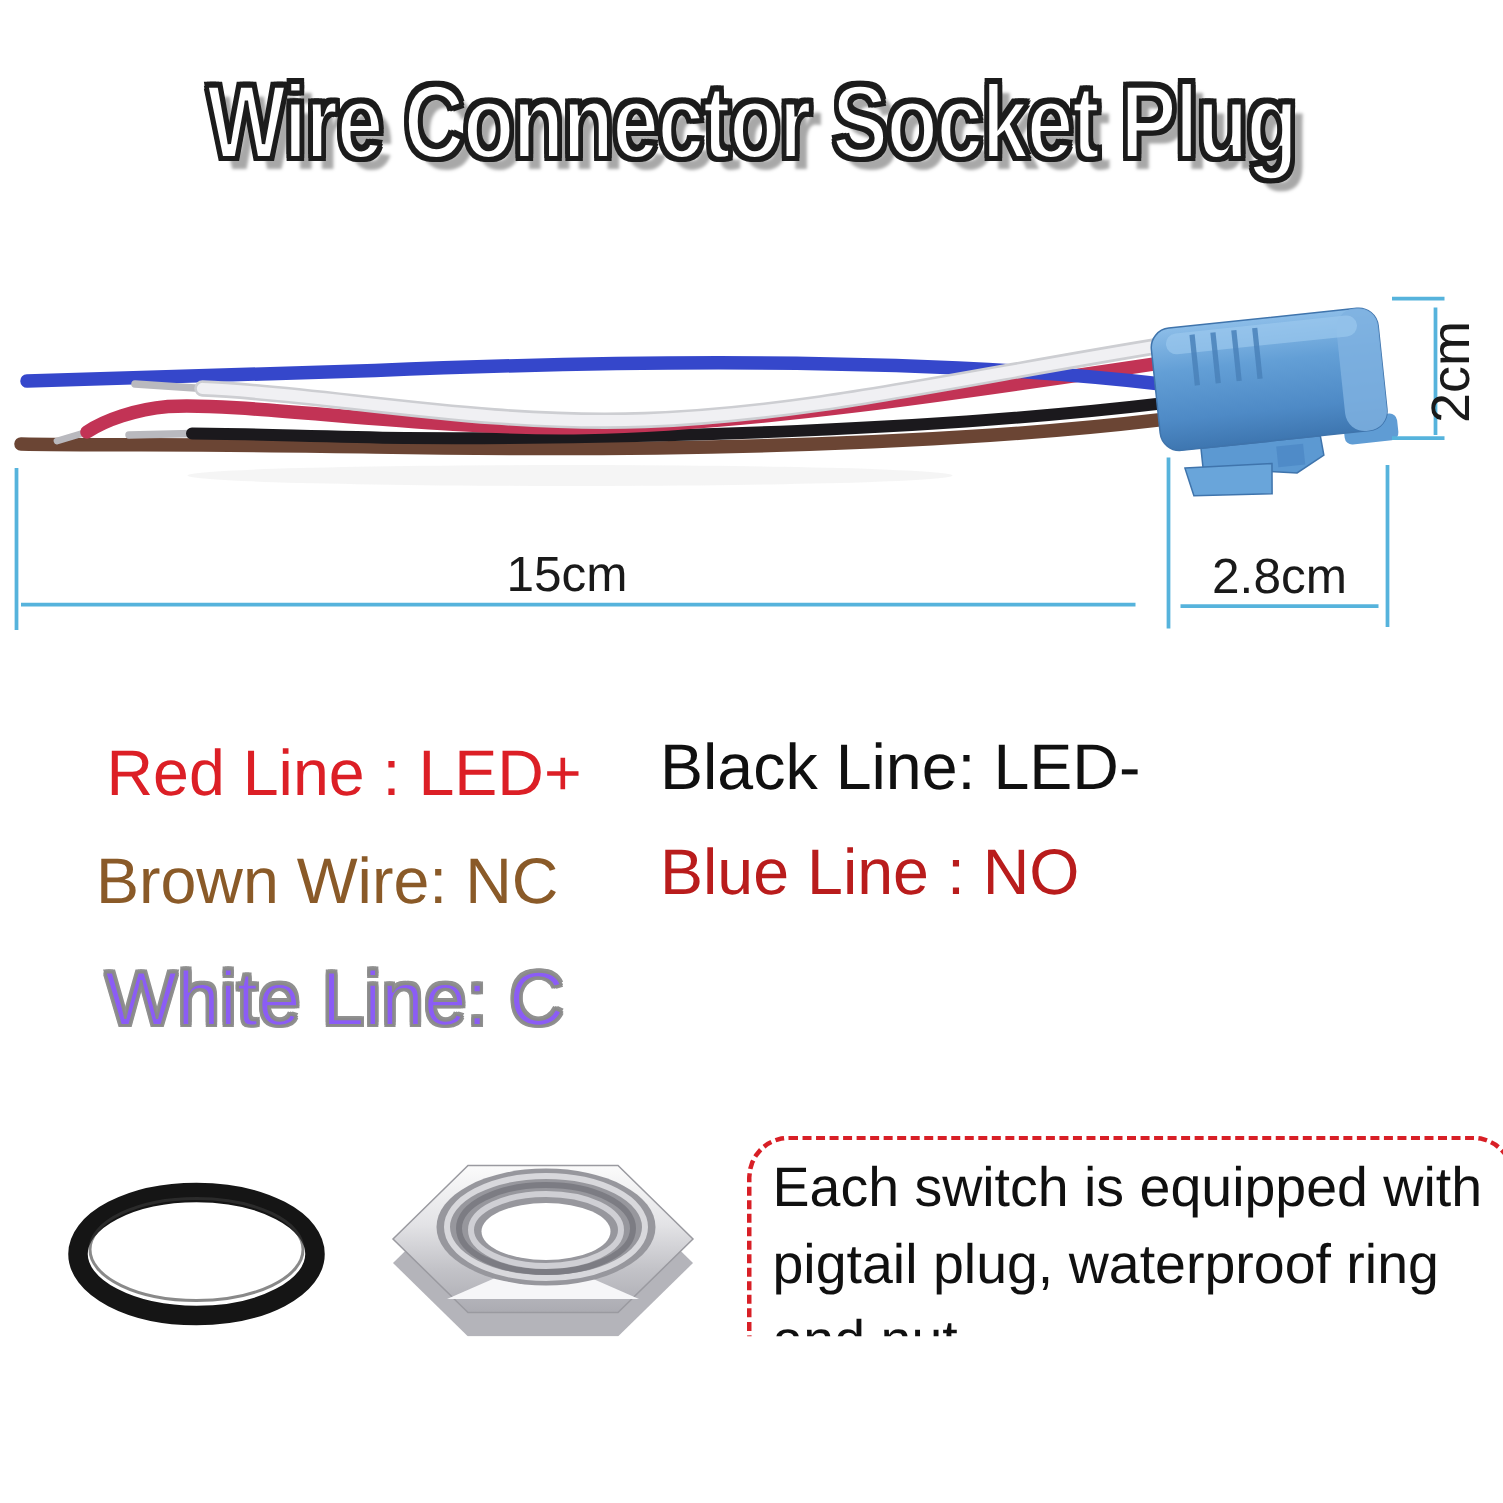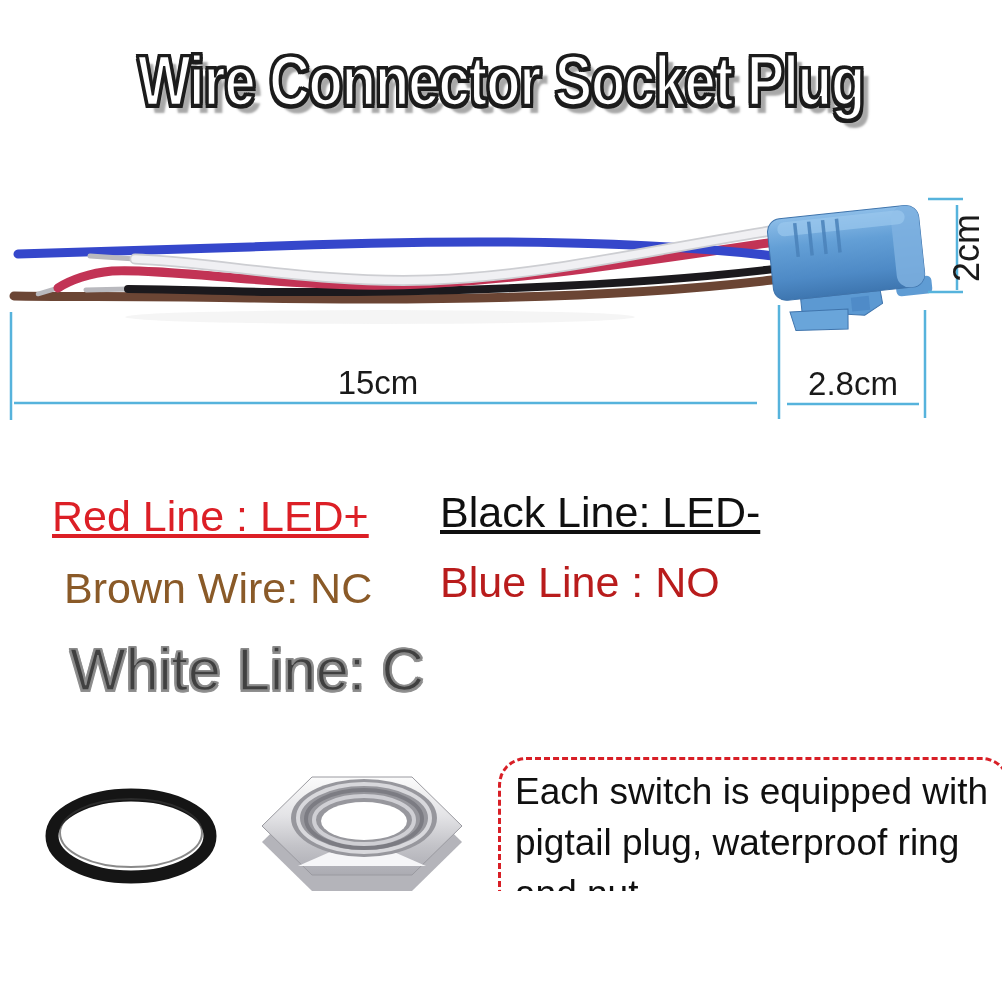--- a/index.html
+++ b/index.html
@@ -15,26 +15,26 @@
     text-shadow:
       -2px -2px 0 #1c1c1c, 2px -2px 0 #1c1c1c, -2px 2px 0 #1c1c1c, 2px 2px 0 #1c1c1c,
       -2px 0 0 #1c1c1c, 2px 0 0 #1c1c1c, 0 -2px 0 #1c1c1c, 0 2px 0 #1c1c1c,
       7px 6px 2px #a8a8a8;
     transform:scaleY(1.25);transform-origin:top center;
   }
   
   .photo-svg{position:absolute;left:0;top:0;}
   
   .wire-label{position:absolute;font-size:43px;white-space:nowrap;}
-  .wl-red{left:52px;top:492px;text-decoration:underline;}
+  .wl-red{left:71px;top:492px;}
   .wl-black{left:440px;top:488px;}
   .wl-brown{left:64px;top:564px;}
   .wl-blue{left:440px;top:558px;}
   .wl-white{
-    left:70px;top:636px;font-size:59px;color:#404040;
+    left:70px;top:636px;font-size:51px;color:#8b5cf6;
     -webkit-text-stroke:1.4px #8a8a8a;
     text-shadow:
       -1.5px -1.5px 0 #909090, 1.5px -1.5px 0 #909090,
       -1.5px 1.5px 0 #909090, 1.5px 1.5px 0 #909090,
       -1.5px 0 0 #909090, 1.5px 0 0 #909090, 0 -1.5px 0 #909090, 0 1.5px 0 #909090;
   }
   
   .note-box{
     position:absolute;left:498px;top:757px;width:512px;height:160px;
     border:3.5px dashed #d81f26;border-radius:28px;box-sizing:border-box;
@@ -121,21 +121,21 @@
       <ellipse cx="364" cy="818" rx="73" ry="39" fill="#97979d"></ellipse>
       <ellipse cx="364" cy="818" rx="66" ry="34" fill="none" stroke="#d8d8dc" stroke-width="4"></ellipse>
       <ellipse cx="364" cy="819" rx="58" ry="29" fill="none" stroke="#7c7c83" stroke-width="4"></ellipse>
       <ellipse cx="364" cy="820" rx="50" ry="24" fill="none" stroke="#cfcfd4" stroke-width="4"></ellipse>
       <ellipse cx="364" cy="821" rx="43" ry="19" fill="#ffffff"></ellipse>
     </g>
   </svg>
 
   <div>
     <div class="wire-label wl-red" style="color: rgb(220, 31, 38);">Red Line : LED+</div>
-    <div class="wire-label wl-black" style="color: rgb(16, 16, 16); text-decoration: underline;">Black Line: LED-</div>
+    <div class="wire-label wl-black" style="color: rgb(16, 16, 16);">Black Line: LED-</div>
     <div class="wire-label wl-brown" style="color: rgb(138, 90, 40);">Brown Wire: NC</div>
     <div class="wire-label wl-blue" style="color: #b91c1c;">Blue Line : NO</div>
     <div class="wire-label wl-white">White Line: C</div>
   </div>
 
   <div class="note-box" style="border-color: rgb(216, 31, 38);">
     <div class="note-line">Each switch is equipped with</div>
     <div class="note-line">pigtail plug, waterproof ring</div>
     <div class="note-line">and nut</div>
   </div>

